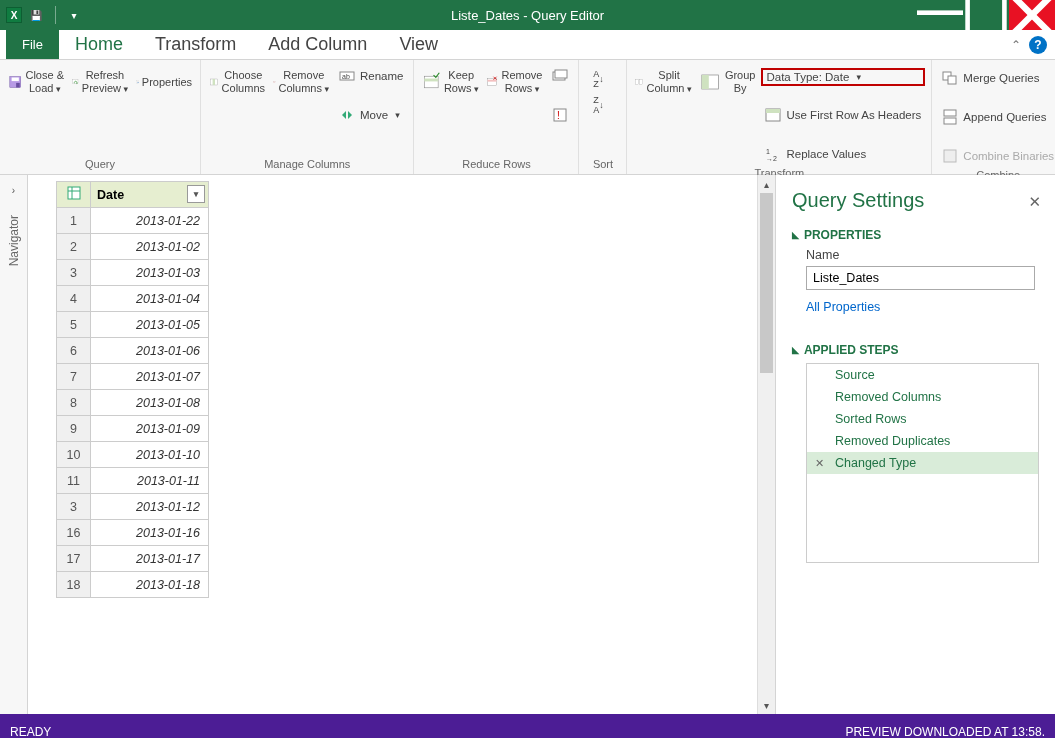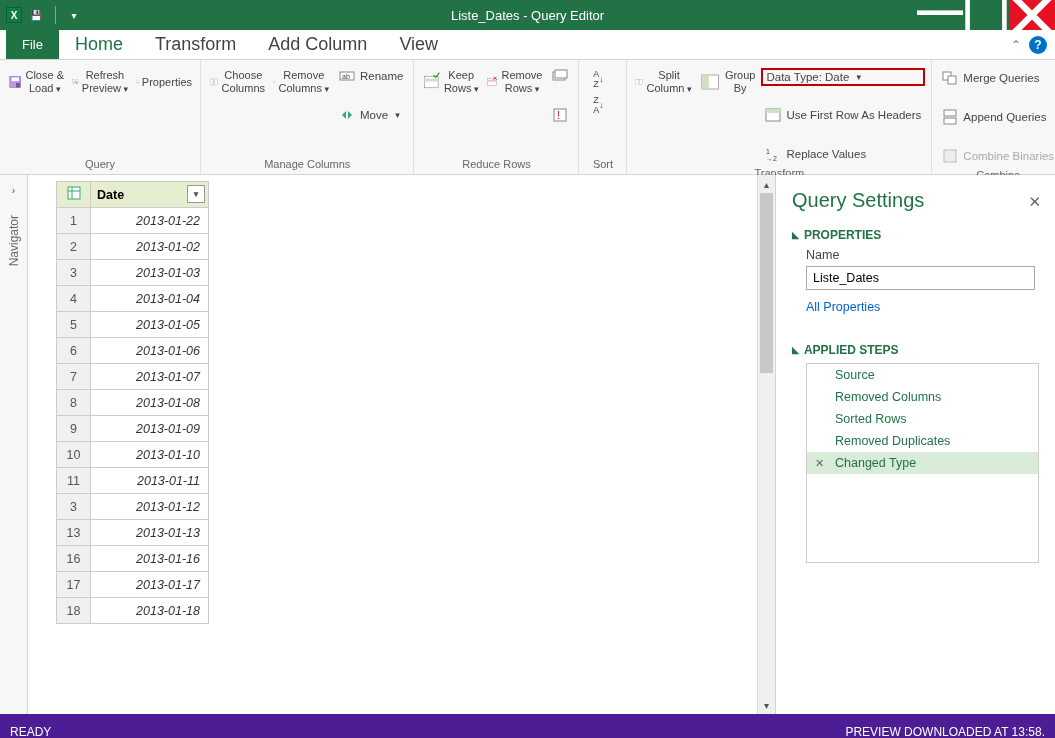--- a/index.html
+++ b/index.html
@@ -436,24 +436,20 @@
             </tr>
             <tr>
               <td class="rownum">11</td>
               <td class="datacell">2013-01-11</td>
             </tr>
             <tr>
               <td class="rownum">3</td>
               <td class="datacell">2013-01-12</td>
             </tr>
             <tr>
-              <td class="rownum">13</td>
-              <td class="datacell">2013-01-13</td>
-            </tr>
-            <tr>
               <td class="rownum">16</td>
               <td class="datacell">2013-01-16</td>
             </tr>
             <tr>
               <td class="rownum">17</td>
               <td class="datacell">2013-01-17</td>
             </tr>
             <tr>
               <td class="rownum">18</td>
               <td class="datacell">2013-01-18</td>

